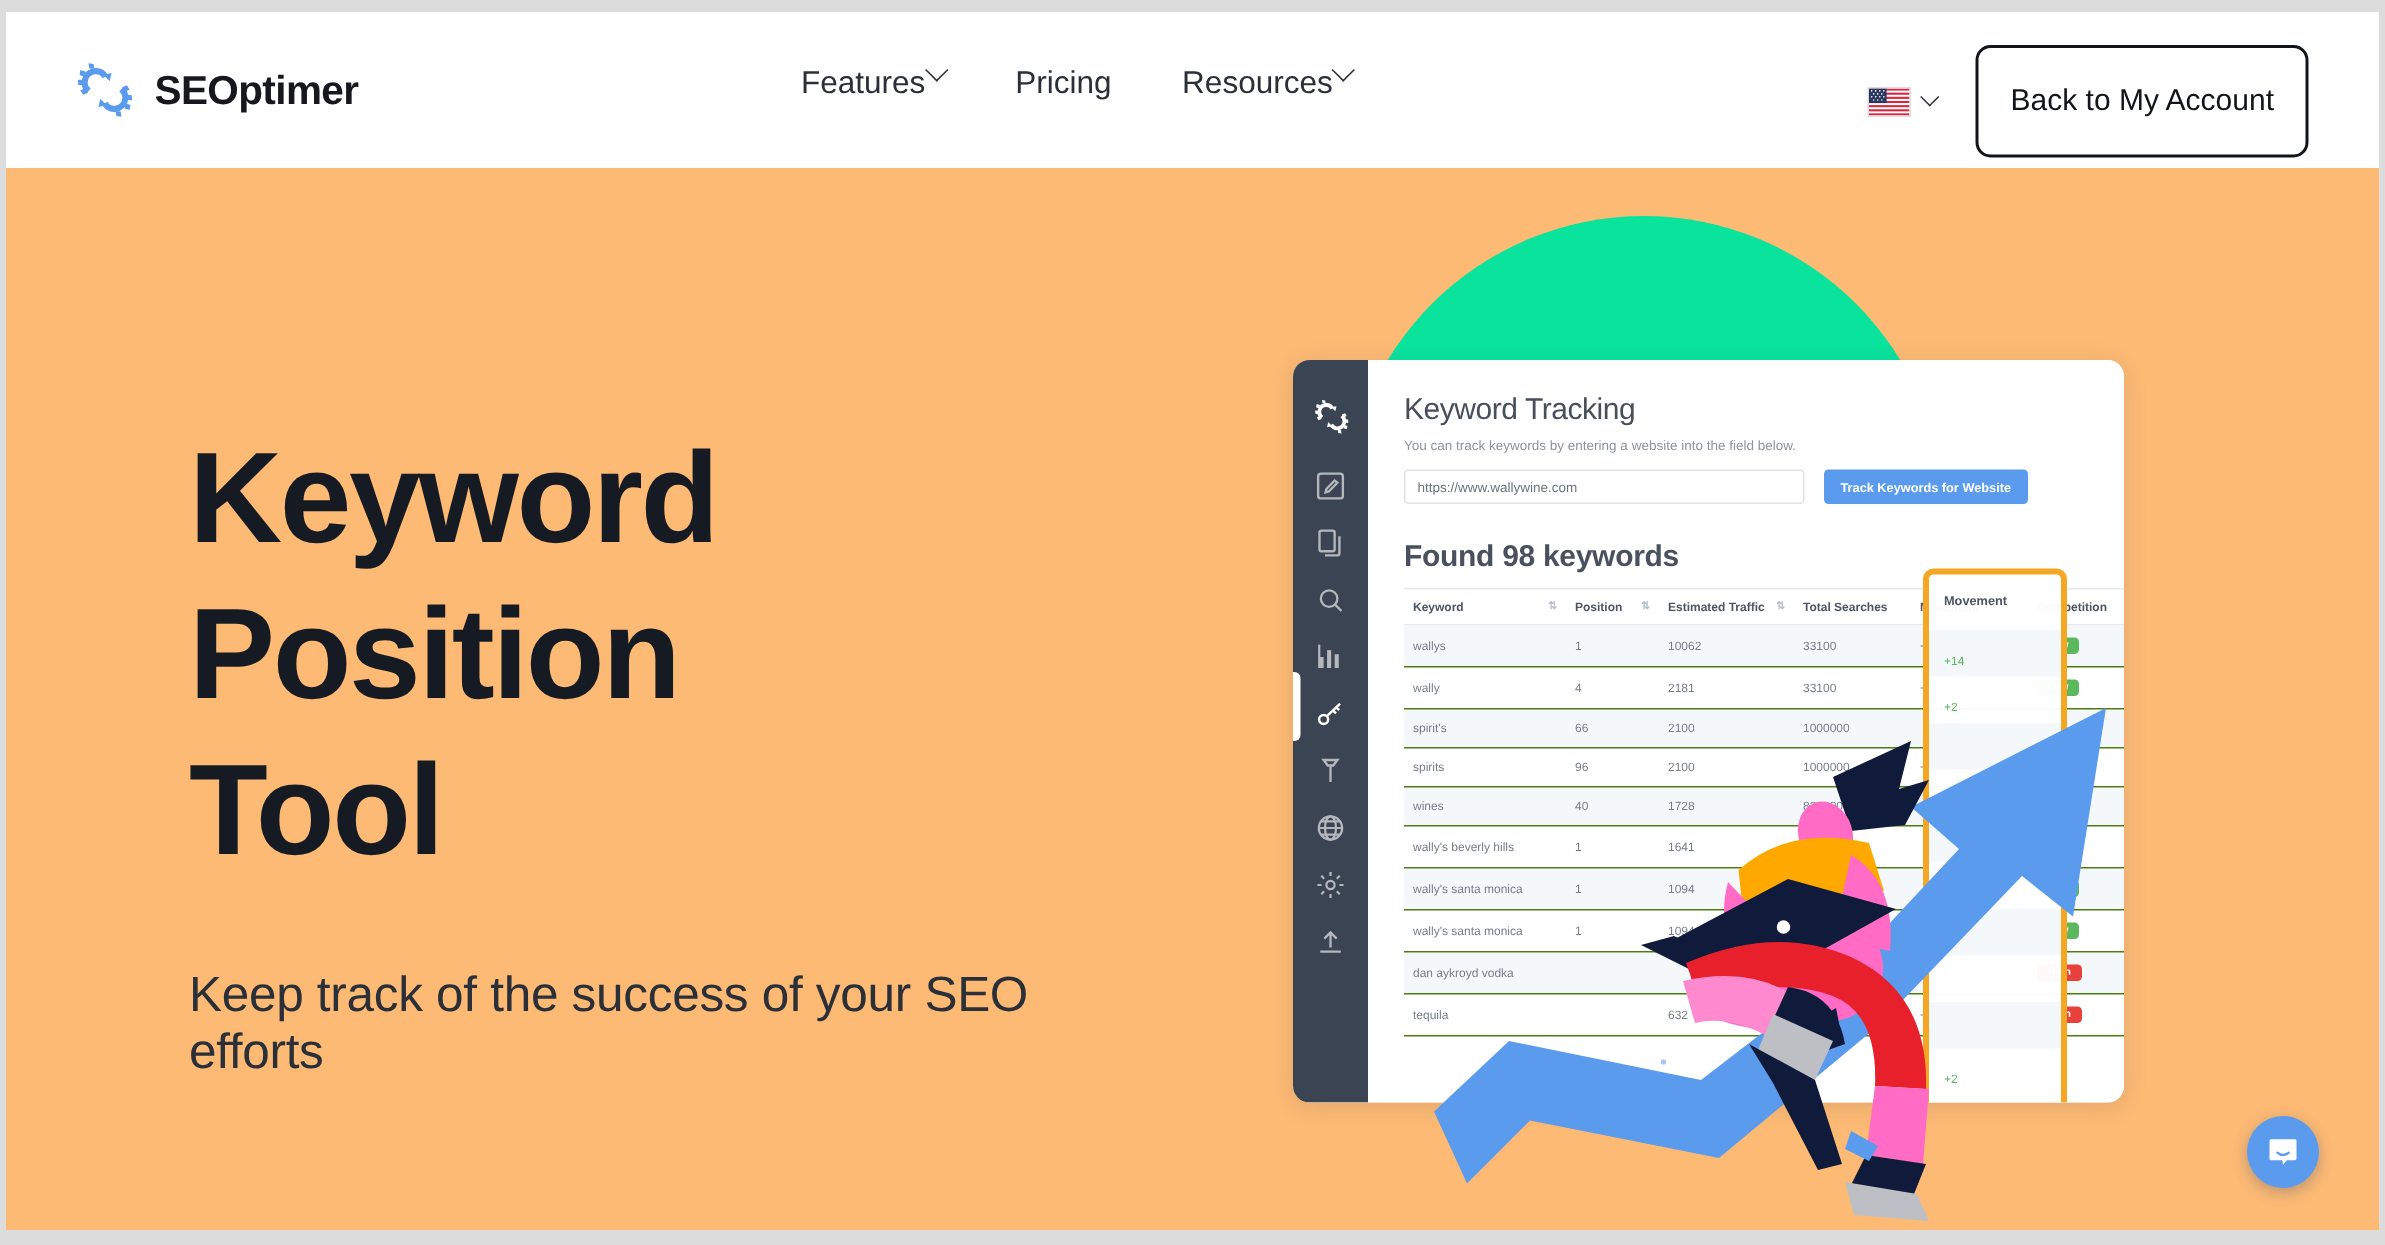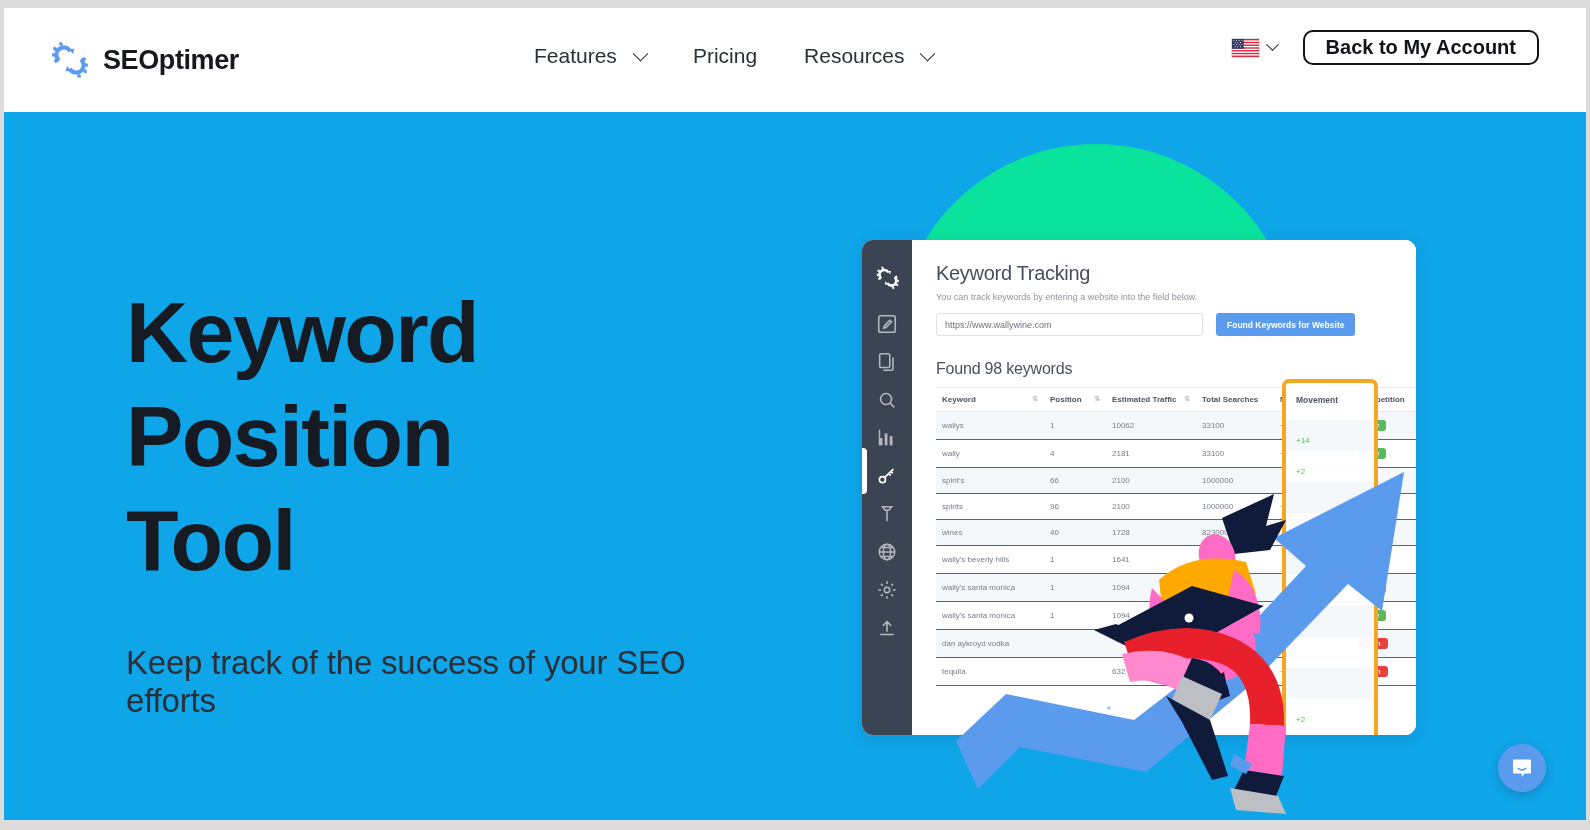--- a/index.html
+++ b/index.html
@@ -6,21 +6,21 @@
   html, body {
     width: 1590px; height: 830px;
     background: #dcdcdc;
     font-family: "Liberation Sans", sans-serif;
     overflow: hidden;
   }
   .viewport {
     position: absolute;
     left: 4px; top: 8px;
     width: 1582px; height: 812px;
-    background: #0ea5e9;
+    background: #fdba74;
     overflow: hidden;
   }
 
   
   .site-header {
     position: absolute; left: 0; top: 0;
     width: 100%; height: 104px;
     background: #fff;
     z-index: 40;
   }
@@ -32,21 +32,21 @@
   .logo-text {
     font-size: 27px; font-weight: bold; color: #16181d;
     letter-spacing: -0.4px;
   }
 
   .main-nav {
     position: absolute; left: 530px; top: 36px;
     display: flex; align-items: center; gap: 47px;
   }
   .nav-item {
-    display: flex; align-items: center; gap: 18px;
+    display: flex; gap: 2px;
     font-size: 21px; color: #2b2f38; cursor: pointer;
     white-space: nowrap;
   }
   .chev {
     width: 11px; height: 11px;
     border-right: 1.6px solid #2b2f38;
     border-bottom: 1.6px solid #2b2f38;
     transform: rotate(45deg) translate(-2px,-2px);
     display: inline-block;
   }
@@ -59,22 +59,22 @@
   .flag { width: 29px; height: 20px; display:block; border:0.5px solid #ddd;}
   .chev-sm {
     width: 9px; height: 9px;
     border-right: 1.5px solid #2b2f38;
     border-bottom: 1.5px solid #2b2f38;
     transform: rotate(45deg) translate(-2px,-2px);
   }
   .account-btn {
     border: 2.5px solid #111418;
     border-radius: 10px;
-    padding: 4px 21px;
-    font-size: 20px; font-weight: bold; color: #111418;
+    padding: 24px 21px;
+    font-size: 20px; font-weight: normal; color: #111418;
     background: #fff; cursor: pointer;
     white-space: nowrap;
     font-family: "Liberation Sans", sans-serif;
   }
 
   
   .hero-copy { position: absolute; left: 122px; top: 272px; width: 620px; }
   .hero-title {
     font-size: 86px; line-height: 1.21;
     font-weight: bold; color: #151a23;
@@ -151,22 +151,22 @@
   }
   .track-btn {
     height: 23px; background: #5b9bee;
     border: none; border-radius: 3px;
     color: #fff; font-size: 8.5px; font-weight: bold;
     padding: 0 11px; cursor: pointer;
     white-space: nowrap;
     font-family: "Liberation Sans", sans-serif;
   }
   .found-label {
-    font-size: 16px; color: #4a515e;
-    margin-top: 24px; letter-spacing: -0.2px;
+    font-size: 20px; color: #4a515e;
+    margin-top: 24px; letter-spacing: -0.2px; font-weight: bold;
   }
 
   
   .kw-table {
     margin-top: 9px;
     width: 492px;
     border-collapse: collapse;
     table-layout: fixed;
   }
   .kw-table th {
@@ -390,21 +390,21 @@
       </svg>
       <div class="active-notch"></div>
     </div>
 
     <div class="dash-body">
       <div class="dash-title">Keyword Tracking</div>
       <div class="dash-desc">You can track keywords by entering a website into the field below.</div>
 
       <div class="dash-form">
         <input class="url-input" type="text" value="https://www.wallywine.com" style="">
-        <button class="track-btn">Found Keywords for Website</button>
+        <button class="track-btn">Track Keywords for Website</button>
       </div>
 
       <div class="found-label">Found 98 keywords</div>
 
       <table class="kw-table">
         <thead>
           <tr>
             <th class="col-kw"><span>Keyword</span><span class="sort-ic">⇅</span></th>
             <th class="col-pos"><span>Position</span><span class="sort-ic">⇅</span></th>
             <th class="col-traf"><span>Estimated Traffic</span><span class="sort-ic">⇅</span></th>

